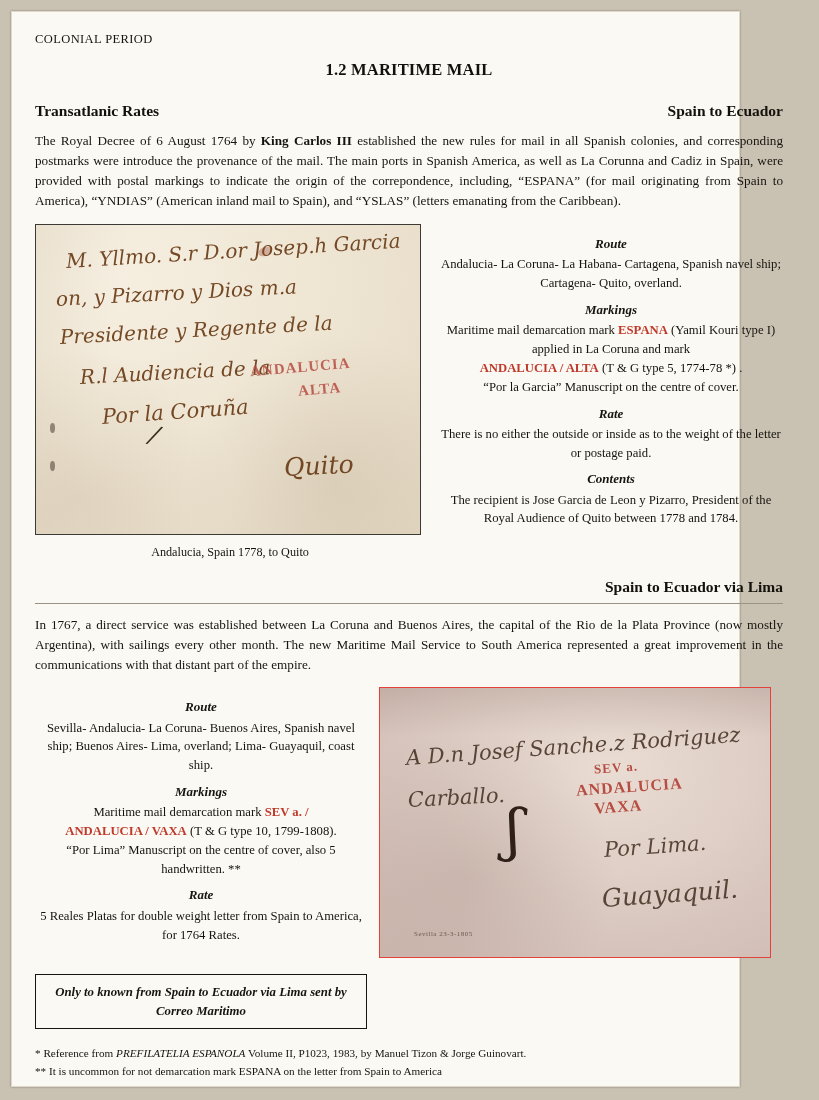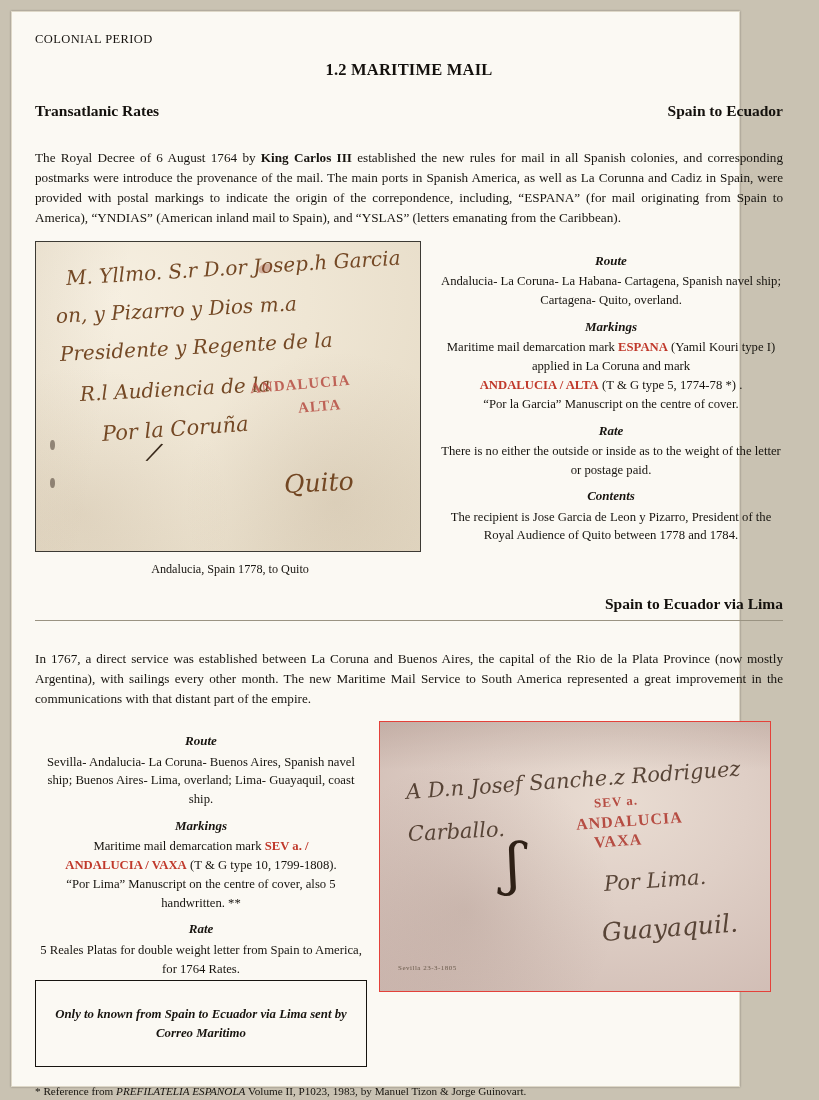--- a/index.html
+++ b/index.html
@@ -55,21 +55,21 @@
   .rowhead .left, .rowhead .right {
     font-weight: bold;
     font-size: 15.5px;
     color: #14110d;
   }
   p.body {
     font-size: 13.2px;
     line-height: 1.52;
     text-align: justify;
     color: #17140f;
-    margin: 28px 0 0 0;
+    margin: 11px 0 0 0;
   }
   .b { font-weight: bold; }
   
   .sec1 {
     display: flex;
     margin-top: 13px;
   }
   .cover1-wrap {
     width: 390px;
   }
@@ -167,22 +167,22 @@
   .paperbg2::after {
     content: "";
     position: absolute;
     inset: 0;
     background:
       linear-gradient(180deg, rgba(120,90,80,0.18) 0%, rgba(255,255,255,0) 18%),
       radial-gradient(circle at 22% 70%, rgba(120,90,80,0.16), rgba(0,0,0,0) 42%);
   }
   .notebox {
     border: 1px solid #17140f;
-    padding: 24px 10px;
-    margin-top: 2px;
+    padding: 8px 10px;
+    margin-top: 30px;
     text-align: center;
     font-weight: bold;
     font-style: italic;
     font-size: 12.8px;
     line-height: 1.45;
     color: #17140f;
   }
   .caption2 {
     text-align: center;
     font-size: 12.4px;
@@ -326,21 +326,21 @@
         <div class="cover2">
           <div class="paperbg2"></div>
           <div class="hw2" style="left:26px; top:58px; font-size:21px; transform:rotate(-4deg);">A D.n Josef Sanche.z Rodriguez</div>
           <div class="hw2" style="left:28px; top:100px; font-size:21px; transform:rotate(-3deg);">Carballo.</div>
           <div class="hw2" style="left:224px; top:150px; font-size:21px; transform:rotate(-4deg);">Por Lima.</div>
           <div class="hw2" style="left:222px; top:196px; font-size:25px; transform:rotate(-4deg);">Guayaquil.</div>
           <div class="stamp2" style="left:214px; top:72px; font-size:13px; transform:rotate(-4deg);">SEV a.</div>
           <div class="stamp2" style="left:196px; top:90px; font-size:16px; transform:rotate(-4deg);">ANDALUCIA</div>
           <div class="stamp2" style="left:214px; top:110px; font-size:16px; transform:rotate(-4deg);">VAXA</div>
           <div class="swirl" style="left:126px; top:108px; font-size:58px; transform:rotate(6deg); color:#2e2016;">ʃ</div>
-          <div class="smalltext" style="left:18px; top:242px;">Sevilla 23-3-1805</div>
+          <div class="smalltext" style="left:34px; top:242px;">Sevilla 23-3-1805</div>
         </div>
       </div>
     </div>
 
     <div class="footnotes">
       <div><span>* Reference from </span><span class="it">PREFILATELIA ESPANOLA</span><span> Volume II, P1023, 1983, by Manuel Tizon &amp; Jorge Guinovart.</span></div>
       <div>** It is uncommon for not demarcation mark ESPANA on the letter from Spain to America</div>
     </div>
 
   </div>

